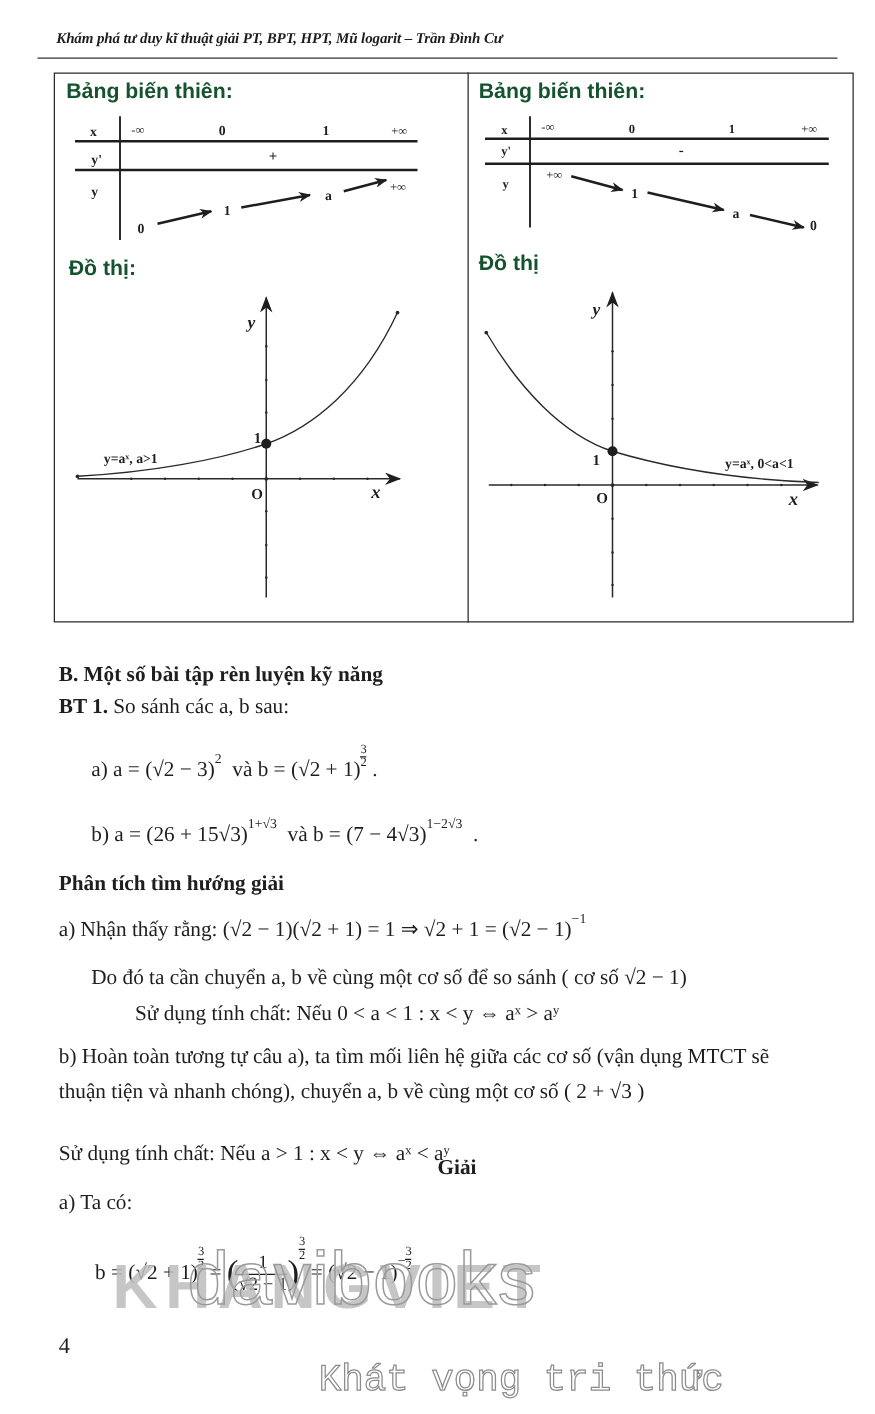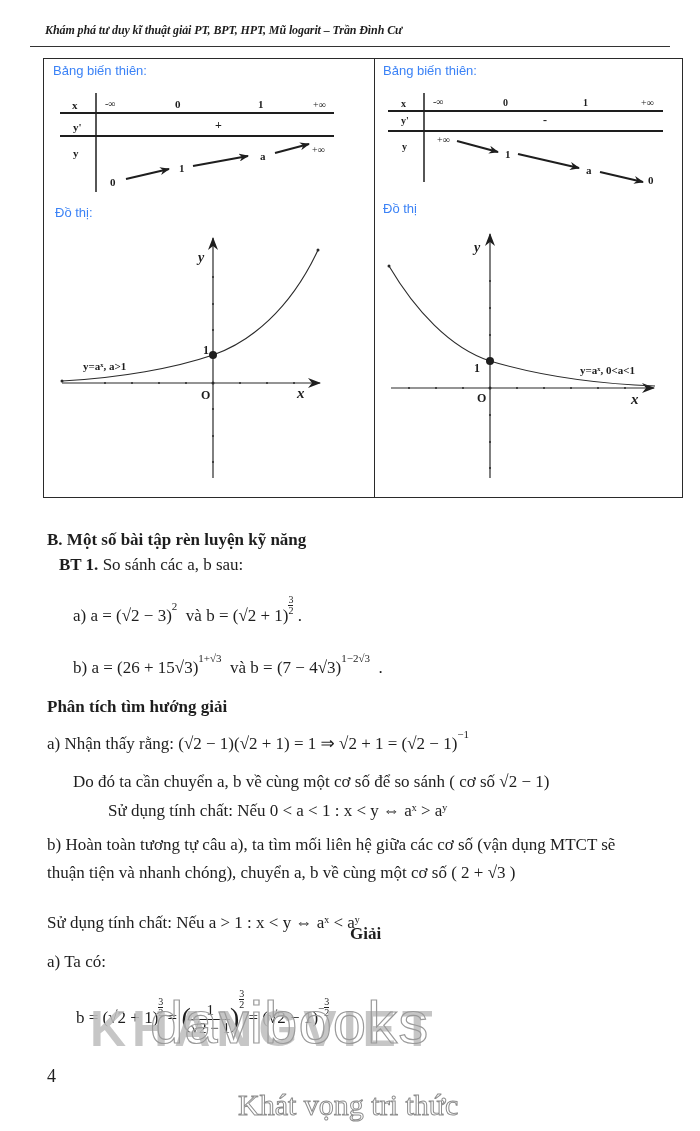--- a/index.html
+++ b/index.html
@@ -9,21 +9,21 @@
     font-family: "Liberation Serif", "DejaVu Serif", serif;
   }
   .abs { position: absolute; }
   .header-title {
     left: 45px; top: 23px; font-size: 12px; font-style: italic; font-weight: bold;
     white-space: nowrap; color: #1d1d1d; letter-spacing: -0.1px;
   }
   .header-rule { left: 30px; top: 46px; width: 640px; height: 0; border-top: 1.5px solid #333; }
   .box { left: 43px; top: 58px; width: 640px; height: 440px; border: 1.5px solid #2a2a2a; box-sizing: border-box; }
   .box-divider { left: 374px; top: 58px; width: 0; height: 440px; border-left: 1.5px solid #2a2a2a; }
-  .panel-label { font-size: 13px; color: #3b82f6; font-family: "Liberation Sans", sans-serif; white-space: nowrap; }
+  .panel-label { font-size: 17px; color: #14532d; font-family: "Liberation Sans", sans-serif; white-space: nowrap; font-weight: bold; }
   svg.diagram { position: absolute; left: 0; top: 0; }
   .t { font-family: "Liberation Serif", serif; fill: #1e1e1e; }
   .tb { font-family: "Liberation Serif", serif; font-weight: bold; fill: #1e1e1e; }
   .ti { font-family: "Liberation Serif", serif; font-style: italic; font-weight: bold; fill: #1e1e1e; }
 
   .text { font-size: 17px; white-space: nowrap; color: #1e1e1e; }
   .bold { font-weight: bold; }
   .math { font-family: "Liberation Serif", serif; }
   .paren { font-size: 28px; font-weight: 300; vertical-align: -4px; line-height: 0; }
   .sup { font-size: 11px; position: relative; top: -11px; }
@@ -34,21 +34,21 @@
   .watermark-big {
     left: 90px; top: 1000px; font-family: "Liberation Sans", sans-serif; font-weight: bold;
     font-size: 50px; letter-spacing: 6px; color: #bdbdbd; white-space: nowrap;
     opacity: 0.85;
   }
   .watermark-dav {
     left: 150px; top: 988px; font-family: "Liberation Sans", sans-serif; font-size: 60px;
     color: transparent; -webkit-text-stroke: 1.2px #9a9a9a; white-space: nowrap; letter-spacing: 1px;
   }
   .watermark-slogan {
-    left: 238px; top: 1088px; font-family: Liberation Serif, serif; font-size: 30px;
+    left: 255px; top: 1088px; font-family: Liberation Mono, monospace; font-size: 30px;
     color: transparent; -webkit-text-stroke: 1px #8d8d8d; white-space: nowrap; text-align: center;
   }
   .page-number { left: 47px; top: 1066px; font-size: 18px; }
 </style>
 </head>
 <body>
 
 <div class="abs header-title">Khám phá tư duy kĩ thuật giải PT, BPT, HPT, Mũ logarit – Trần Đình Cư</div>
 <div class="abs header-rule"></div>
 
@@ -170,21 +170,21 @@
     <circle cx="490" cy="361" r="4" fill="#1e1e1e"></circle>
     <text class="ti" x="474" y="252" font-size="14">y</text>
     <text class="ti" x="631" y="404" font-size="15">x</text>
     <text class="tb" x="477" y="402" font-size="12">O</text>
     <text class="tb" x="474" y="372" font-size="12">1</text>
     <text class="tb" x="580" y="374" font-size="11">y=aˣ, 0&lt;a&lt;1</text>
   </g>
 </svg>
 
 <div class="abs text bold" style="left:47px; top:530px;text-align:center;">B. Một số bài tập rèn luyện kỹ năng</div>
-<div class="abs text" style="left:47px; top:555px;margin-left:12px;">
+<div class="abs text" style="left:47px; top:555px;">
   <span class="bold">BT 1.</span>
   <span>So sánh các a, b sau:</span>
 </div>
 
 <div class="abs text math" style="left:73px; top:606px;">
   <span>a)</span>
   <span>a = (√2 − 3)</span><span class="sup">2</span>
   &nbsp;<span>và</span>
   <span>b = (√2 + 1)</span><span class="frac-sup"><span class="num">3</span><span>2</span></span>&nbsp;<span>.</span>
 </div>

